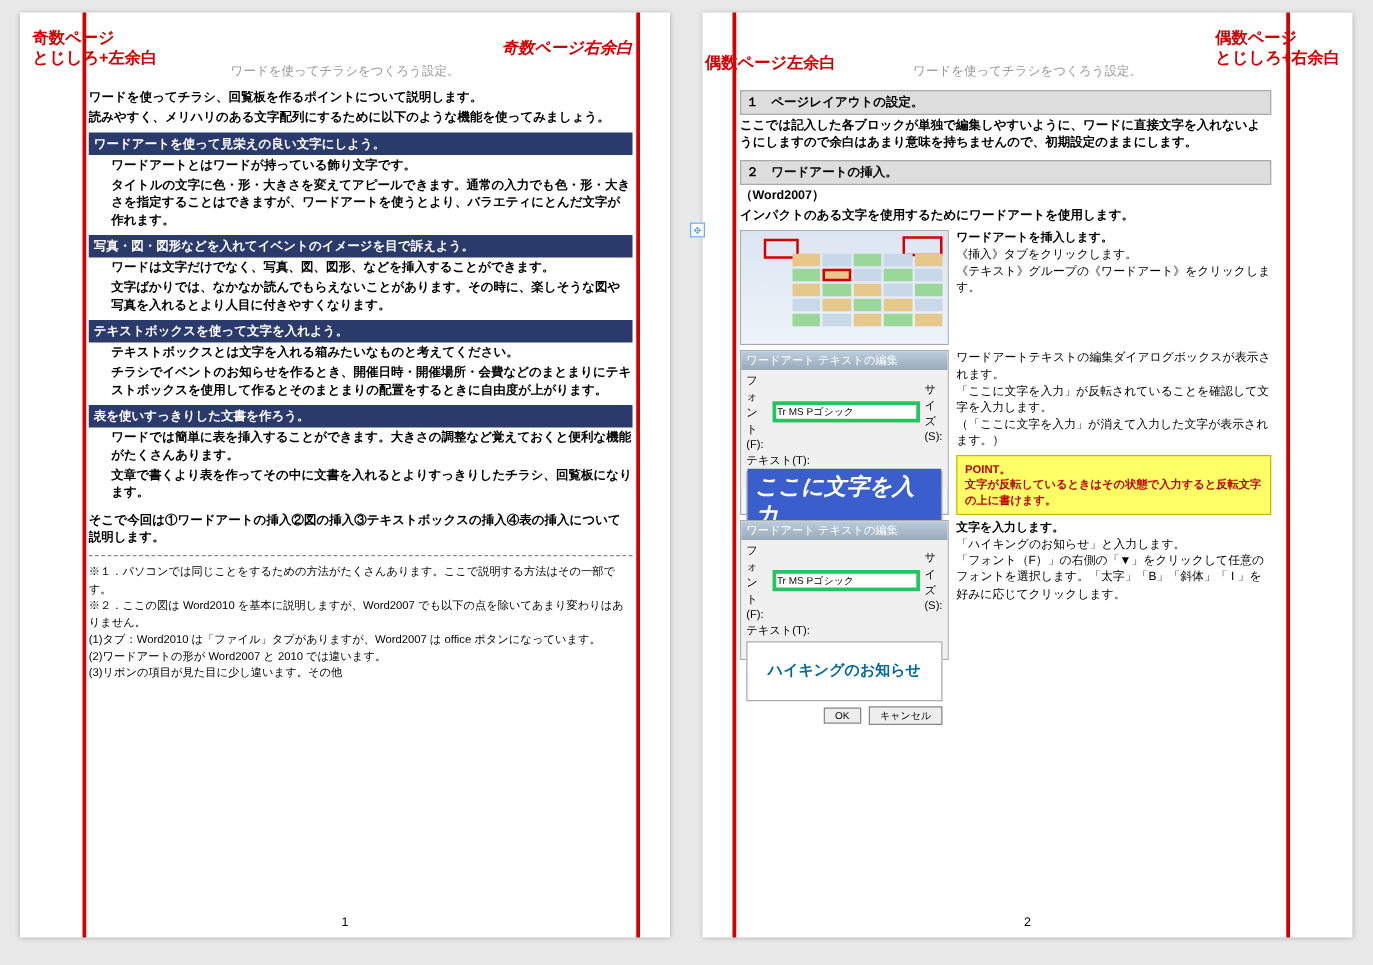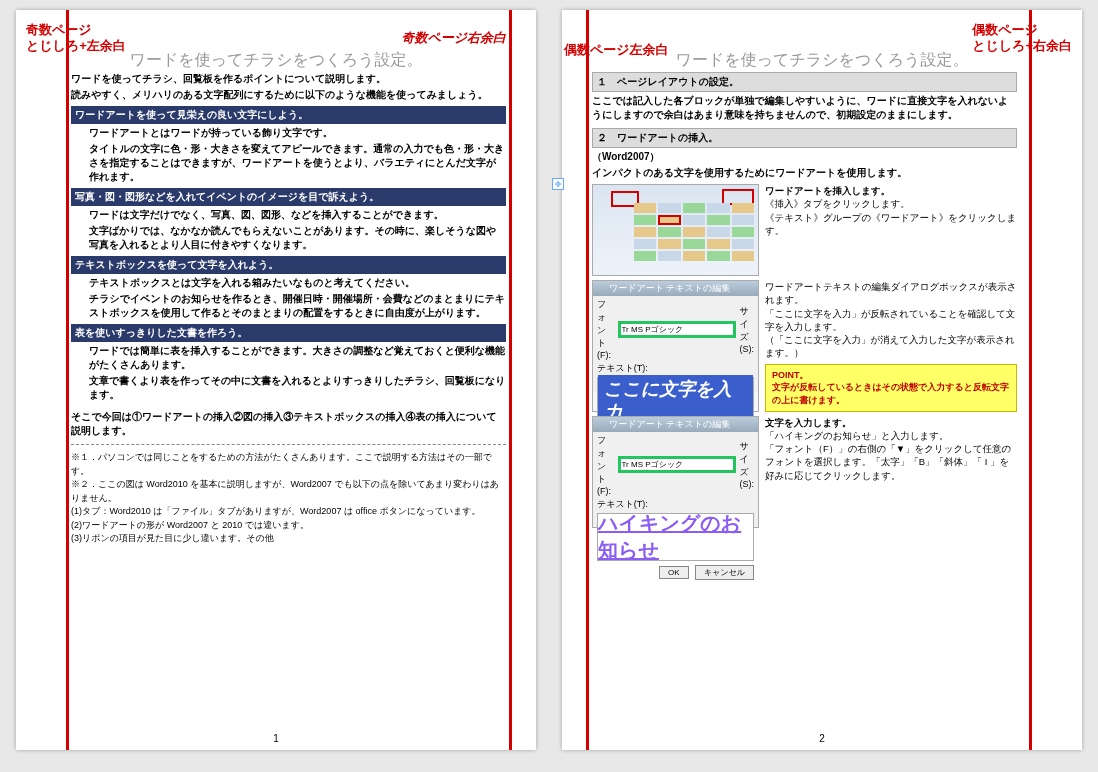--- a/index.html
+++ b/index.html
@@ -52,21 +52,21 @@
   .annot.a1 { top: 12px; left: 10px; }
   .annot.a2 { top: 20px; right: 30px; font-style: italic; }
   .annot.a3 { top: 32px; left: 2px; }
   .annot.a4 { top: 12px; right: 10px; }
   .header-text {
     position: absolute;
     top: 40px;
     left: 0; right: 0;
     text-align: center;
     color: #999;
-    font-size: 16px;
+    font-size: 10px;
   }
   .para { margin: 2px 0; line-height: 1.4; font-weight: bold; }
   .section-bar {
     background: #2a3a6a;
     color: #fff;
     font-weight: bold;
     padding: 2px 4px;
     margin: 4px 0 2px 0;
   }
   .indent { margin-left: 18px; }
@@ -120,45 +120,44 @@
   .wa-swatches span { background: #c8d8e8; }
   .wa-swatches span:nth-child(odd){ background:#e6c88a;}
   .wa-swatches span:nth-child(3n){ background:#9ad89a;}
   .wa-swatches span:nth-child(7){ border:2px solid #d40000; }
   .dlg {
     height: 110px;
     background: #f0f0f0;
     position: relative;
     font-size: 9px;
   }
-  .dlg .titlebar { background: linear-gradient(#bcd,#9ab); color:#fff; padding:1px 16px;font-family:Liberation Serif, serif; }
+  .dlg .titlebar { background: linear-gradient(#bcd,#9ab); color:#fff; padding:1px 4px; }
   .dlg .fieldrow { display:flex; gap:4px; padding:2px 4px; align-items:center; }
   .dlg .fieldrow input { flex:1; font-size:8px; border:3px solid #22c55e; padding:1px; }
   .dlg .textarea {
     margin: 2px 4px;
     background:#fff;
     border:1px solid #aaa;
     height: 46px;
     display:flex;
     align-items:center;
     justify-content:center;
   }
   .dlg .textarea .inv {
     background: #3a5fcd;
     color:#fff;
     font-size: 18px;
     font-style: italic;
     font-weight: bold;
     padding: 2px 6px;
   }
   .dlg .textarea .plain {
-    color:#8b5cf6;
-    font-size: 20px;
-    font-weight: bold;
-    text-decoration: underline;
+    color:#0369a1;
+    font-size: 12px;
+    font-weight: bold;
   }
   .dlg .btns { text-align:right; padding:2px 4px; }
   .dlg .btns span { display:inline-block; border:1px solid #888; background:#eee; padding:1px 8px; font-size:8px; margin-left:4px; }
   .pointbox {
     background: #ffff66;
     border: 1px solid #c8b800;
     padding: 4px 6px;
     font-size: 9px;
     color: #c00000;
     font-weight: bold;

